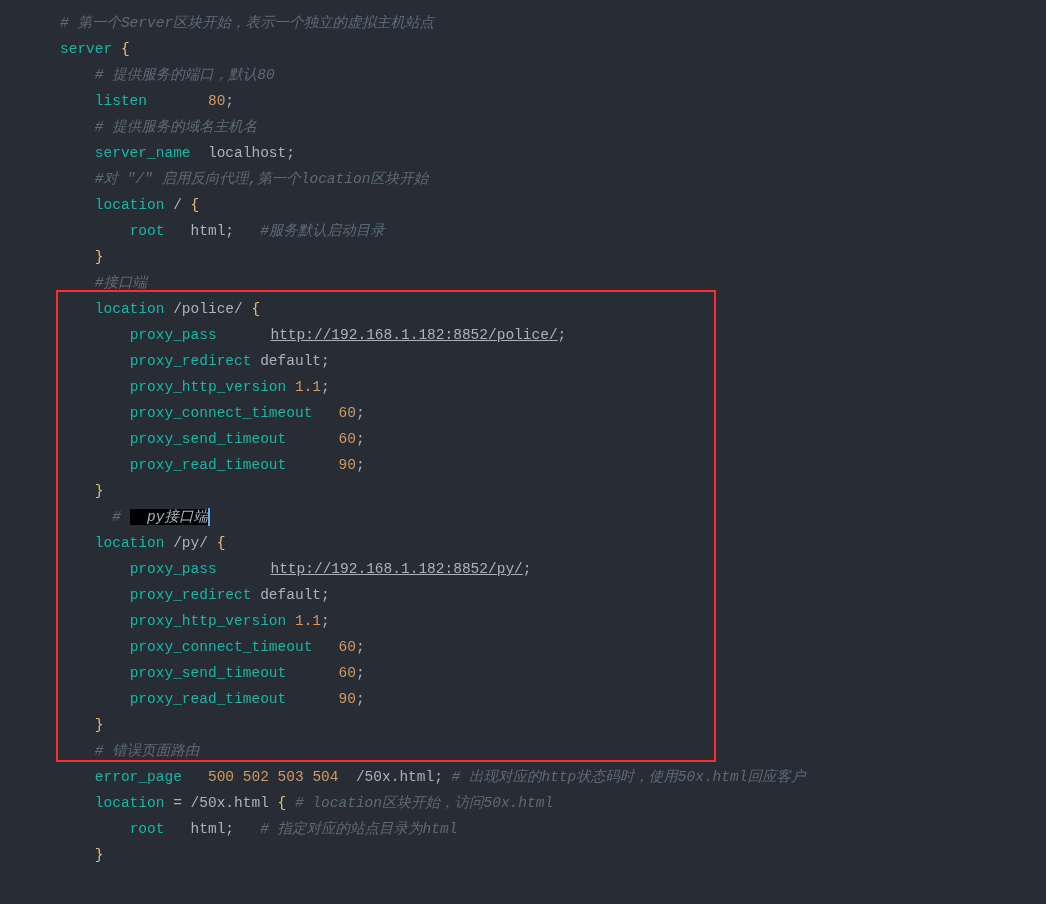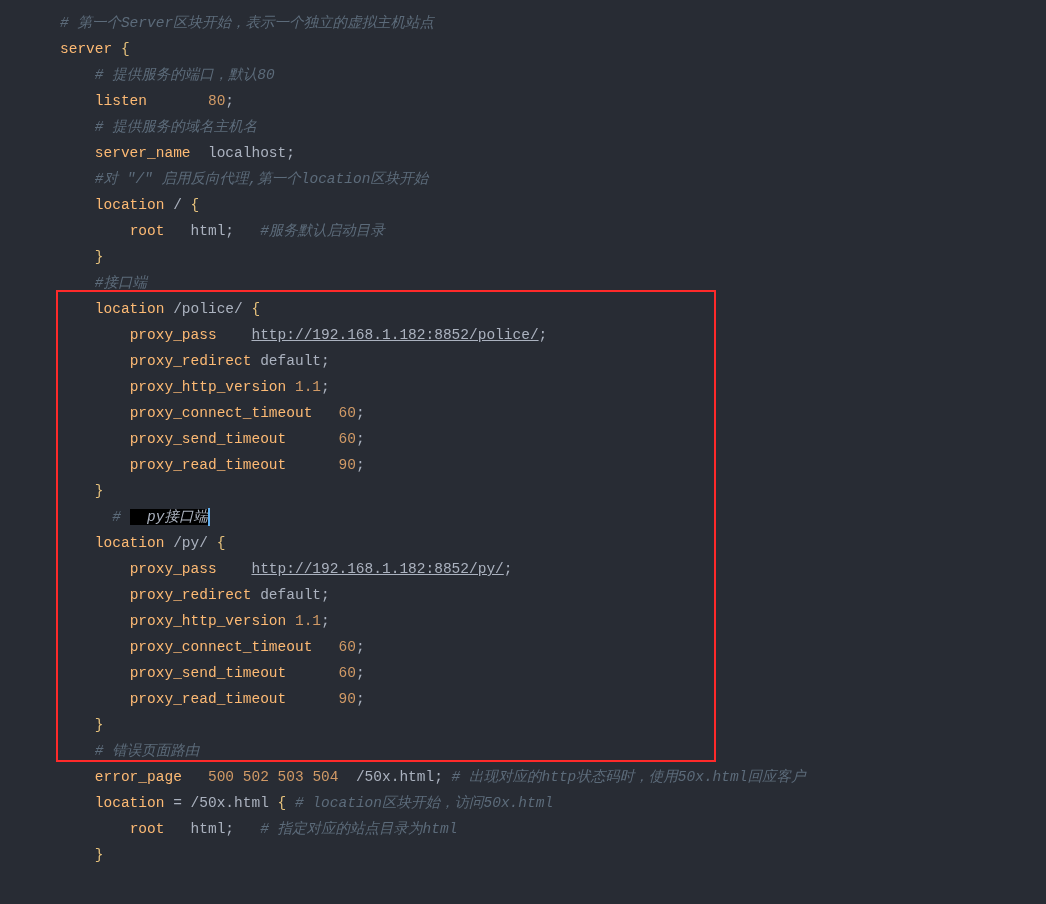--- a/index.html
+++ b/index.html
@@ -11,26 +11,26 @@
     height: 904px;
     overflow: hidden;
     position: relative;
   }
   .editor {
     padding: 10px 0 0 60px;
     line-height: 26px;
   }
   .line { white-space: pre; position: relative; }
   .c-comment { color: #5c6b7a; font-style: italic; }
-  .c-keyword { color: #fdba74; }
+  .c-keyword { color: #14b8a6; }
   .c-text    { color: #abb2bf; }
   .c-punct   { color: #abb2bf; }
   .c-number  { color: #d19a66; }
   .c-brace   { color: #e5c07b; }
-  .c-url     { color: #abb2bf; text-decoration: underline; }
+  .c-url     { color: #abb2bf; text-decoration: underline; margin-left: 19px; }
   .sel {
     background: #000000;
     color: #abb2bf;
   }
   .cursor {
     display:inline-block;
     width:2px;height:18px;
     background:#61afef;
     vertical-align:middle;
   }

